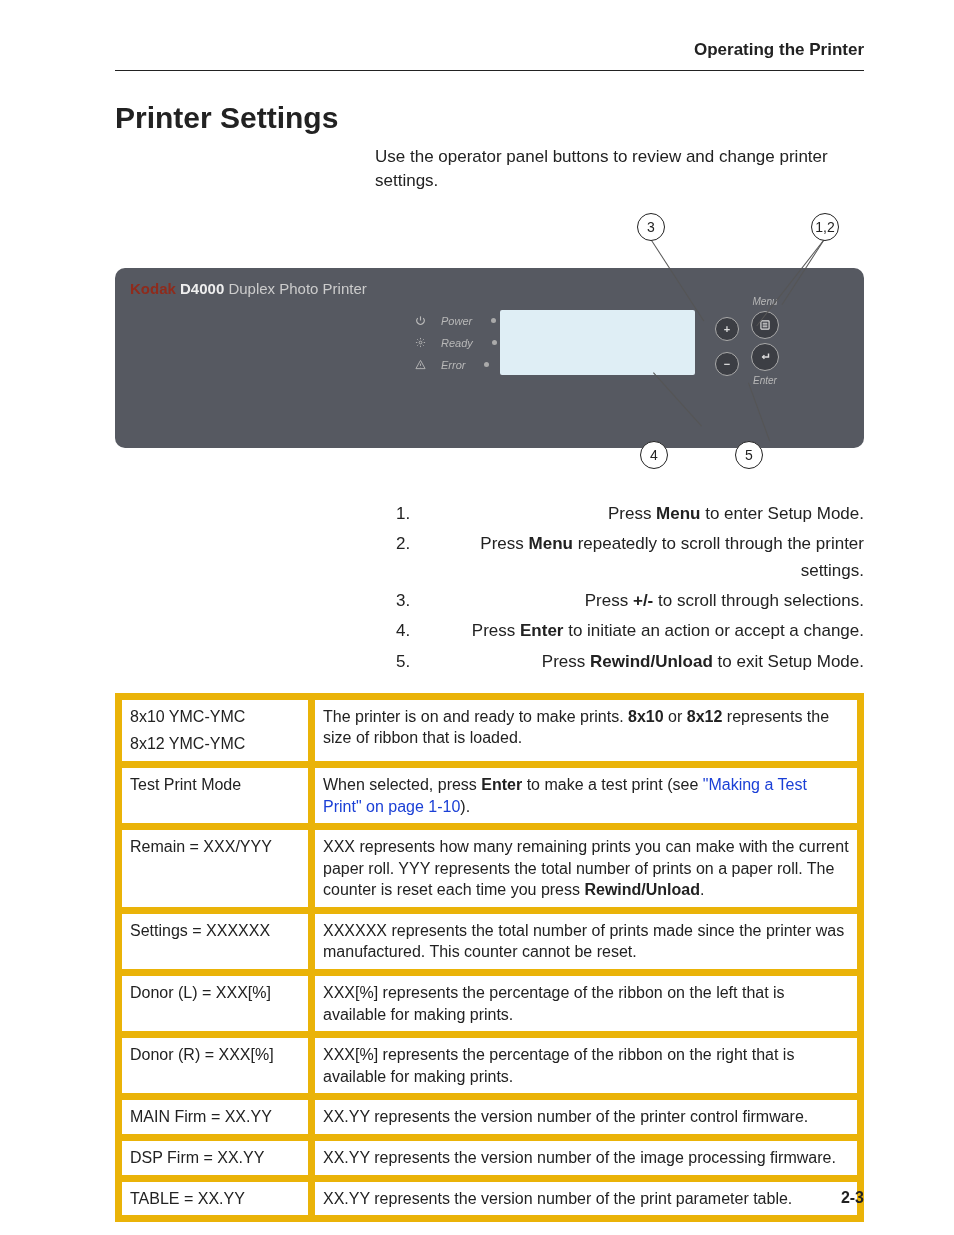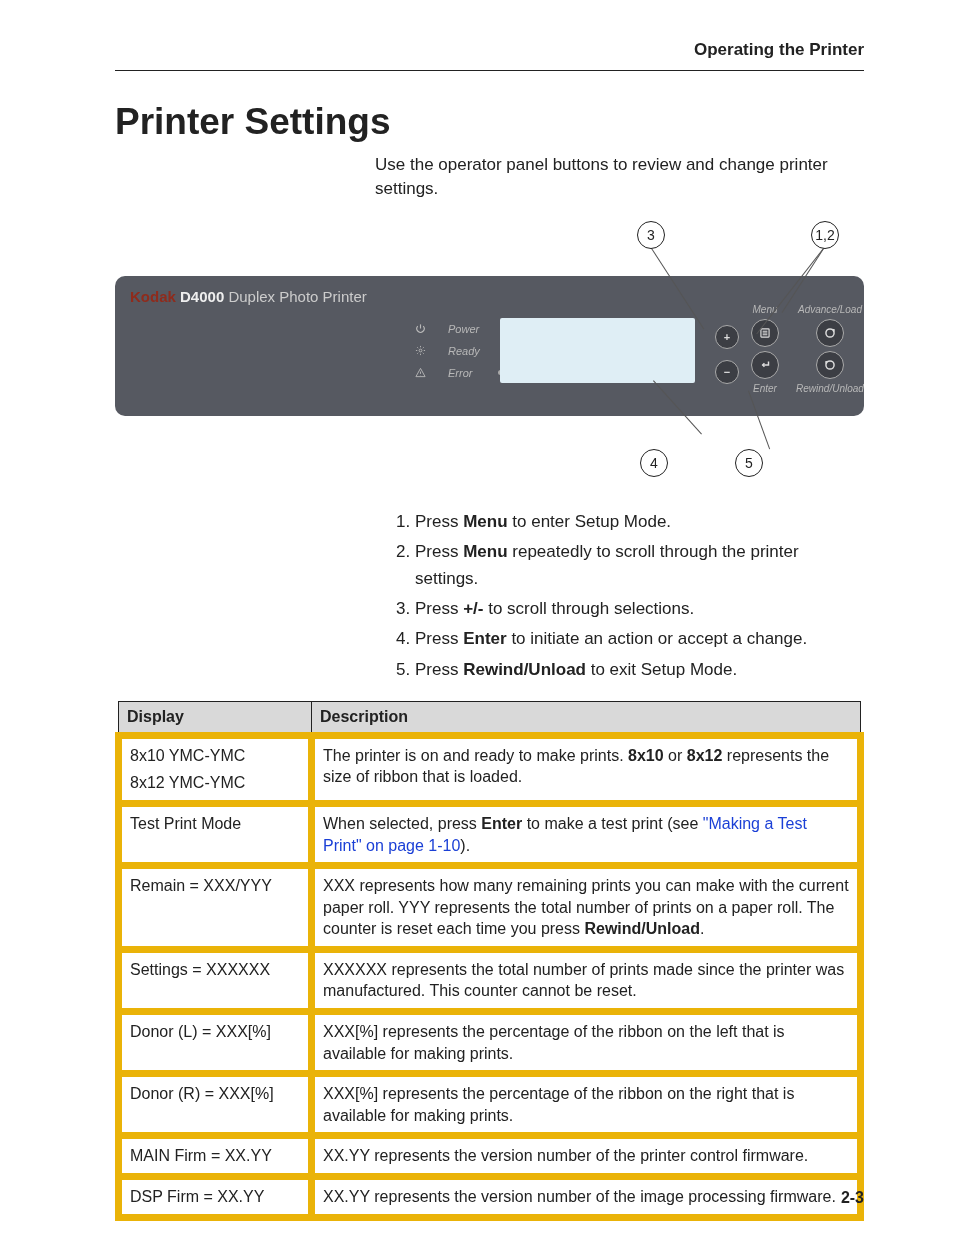--- a/index.html
+++ b/index.html
@@ -1,50 +1,50 @@
 <!DOCTYPE html>
 <html><head>
 <meta charset="utf-8">
 <style>
   html,body{margin:0;padding:0;background:#fff;font-family:"Segoe UI",Arial,sans-serif;color:#222;}
   .page{width:954px;height:1235px;box-sizing:border-box;padding:40px 90px 48px 115px;position:relative;}
   .running-header{text-align:right;font-weight:700;font-size:17px;}
   .running-rule{border:none;border-top:1.5px solid #222;margin:10px 0 30px 0;}
-  h1{font-size:37px;font-weight:800;margin:20px 0 10px 0;}
+  h1{font-size:30px;font-weight:800;margin:20px 0 10px 0;}
   .intro{margin-left:260px;font-size:17px;line-height:1.4;margin-bottom:20px;}
   
   .diagram{position:relative;height:275px;}
   .callout{position:absolute;width:26px;height:26px;border:1.5px solid #222;border-radius:50%;
            font-size:14px;display:flex;align-items:center;justify-content:center;background:#fff;z-index:2;}
   .lead{position:absolute;width:1.2px;background:#555;z-index:1;transform-origin:top left;}
-  .panel{position:absolute;left:0;right:0;top:55px;height:140px;background:#565961;border-radius:10px;
+  .panel{position:absolute;left:0;right:0;top:55px;height:180px;background:#565961;border-radius:10px;
          color:#ddd;font-size:11px;}
   .brand{position:absolute;left:15px;top:12px;font-size:15px;}
   .brand .kodak{color:#8f2b1c;font-weight:800;}
   .brand .model{color:#eee;font-weight:700;}
   .brand .sub{color:#ccc;font-weight:400;}
   .leds{position:absolute;left:300px;top:42px;font-size:11px;font-style:italic;color:#b8b8b8;line-height:22px;}
-  .leds div{display:flex;align-items:center;gap:22px;}
+  .leds div{display:flex;align-items:center;gap:15px;}
   .leds svg{width:11px;height:11px;}
   .dot{width:5px;height:5px;background:#aaa;border-radius:50%;display:inline-block;margin-left:4px;}
   .lcd{position:absolute;left:385px;top:42px;width:195px;height:65px;background:#dfeef5;border-radius:2px;}
   .btncol{position:absolute;top:28px;font-size:11px;font-style:italic;color:#b8b8b8;text-align:center;}
   .btncol.menu{left:630px;width:40px;}
   .btncol.adv {left:680px;width:70px;}
   .btncol .lbl-top{font-size:10px;margin-bottom:4px;}
   .btncol .lbl-bot{font-size:10px;margin-top:4px;}
   .rbtn{width:26px;height:26px;border-radius:50%;background:#3c3e44;border:1.5px solid #aaa;
         display:flex;align-items:center;justify-content:center;margin:4px auto;color:#ddd;}
   .rbtn.pm{width:22px;height:22px;font-weight:700;position:absolute;}
   .plus{left:600px;top:45px;}
   .minus{left:600px;top:80px;}
   .rbtn svg{width:14px;height:14px;}
   
   ol.steps{margin:12px 0 18px 300px;padding:0;font-size:17px;line-height:1.6;}
-  ol.steps li{margin-bottom:3px;}
+  ol.steps li{margin-bottom:3px;text-align:right;}
   
   table.disp{width:100%;border-collapse:collapse;font-size:16px;}
   table.disp th{background:#d9d9d9;text-align:left;font-weight:800;padding:6px 8px;border:1px solid #222;}
   table.disp td{padding:6px 8px;border:7px solid #eab308;vertical-align:top;line-height:1.35;}
   table.disp td:first-child{width:170px;}
   .link{color:#1a3fd6;}
   .page-number{position:absolute;bottom:28px;right:90px;font-weight:700;font-size:16px;}
   b{font-weight:700;}
 </style>
 </head>
@@ -116,53 +116,33 @@
         </div>
         <div class="rbtn">
           <svg viewBox="0 0 24 24" fill="none" stroke="#ddd" stroke-width="2.5">
               <path d="M18 6v6H8"></path>
               <path d="M11 9l-3 3 3 3"></path>
             </svg>
         </div>
         <div class="lbl-bot">Enter</div>
       </div>
 
-      <div class="btncol adv">
-        <div class="lbl-top">Advance/Load</div>
-        <div class="rbtn">
-          <svg viewBox="0 0 24 24" fill="none" stroke="#ddd" stroke-width="2.5">
-              <circle cx="12" cy="12" r="7"></circle>
-              <path d="M16 6l3 1-1 3"></path>
-            </svg>
-        </div>
-        <div class="rbtn">
-          <svg viewBox="0 0 24 24" fill="none" stroke="#ddd" stroke-width="2.5">
-              <circle cx="12" cy="12" r="7"></circle>
-              <path d="M8 6l-3 1 1 3"></path>
-            </svg>
-        </div>
-        <div class="lbl-bot">Rewind/Unload</div>
-      </div>
     </div>
   </div>
 
   <ol class="steps">
     <li><span>Press </span><b>Menu</b><span> to enter Setup Mode.</span></li>
     <li><span>Press </span><b>Menu</b><span> repeatedly to scroll through the printer settings.</span></li>
     <li><span>Press </span><b>+/-</b><span> to scroll through selections.</span></li>
     <li><span>Press </span><b>Enter</b><span> to initiate an action or accept a change.</span></li>
     <li><span>Press </span><b>Rewind/Unload</b><span> to exit Setup Mode.</span></li>
   </ol>
 
   <table class="disp">
     <tbody>
-        <tr>
-      <th>Display</th>
-      <th>Description</th>
-    </tr>
     <tr>
       <td>
             <div>8x10 YMC-YMC</div>
           <div style="margin-top:6px;">8x12 YMC-YMC</div>
           </td>
       <td><span>The printer is on and ready to make prints. </span><b>8x10</b><span> or </span><b>8x12</b><span> represents the size of ribbon that is loaded.</span></td>
     </tr>
     <tr>
       <td>Test Print Mode</td>
       <td><span>When selected, press </span><b>Enter</b><span> to make a test print (see </span><span class="link">"Making a Test Print" on page 1-10</span><span>).</span></td>
@@ -184,17 +164,21 @@
       <td>XXX[%] represents the percentage of the ribbon on the right that is available for making prints.</td>
     </tr>
     <tr>
       <td>MAIN Firm = XX.YY</td>
       <td>XX.YY represents the version number of the printer control firmware.</td>
     </tr>
     <tr>
       <td>DSP Firm = XX.YY</td>
       <td>XX.YY represents the version number of the image processing firmware.</td>
     </tr>
+    <tr>
+      <td>TABLE = XX.YY</td>
+      <td>XX.YY represents the version number of the print parameter table.</td>
+    </tr>
   </tbody>
     </table>
 
   <div class="page-number">2-3</div>
 </div>
 
 </body></html>

